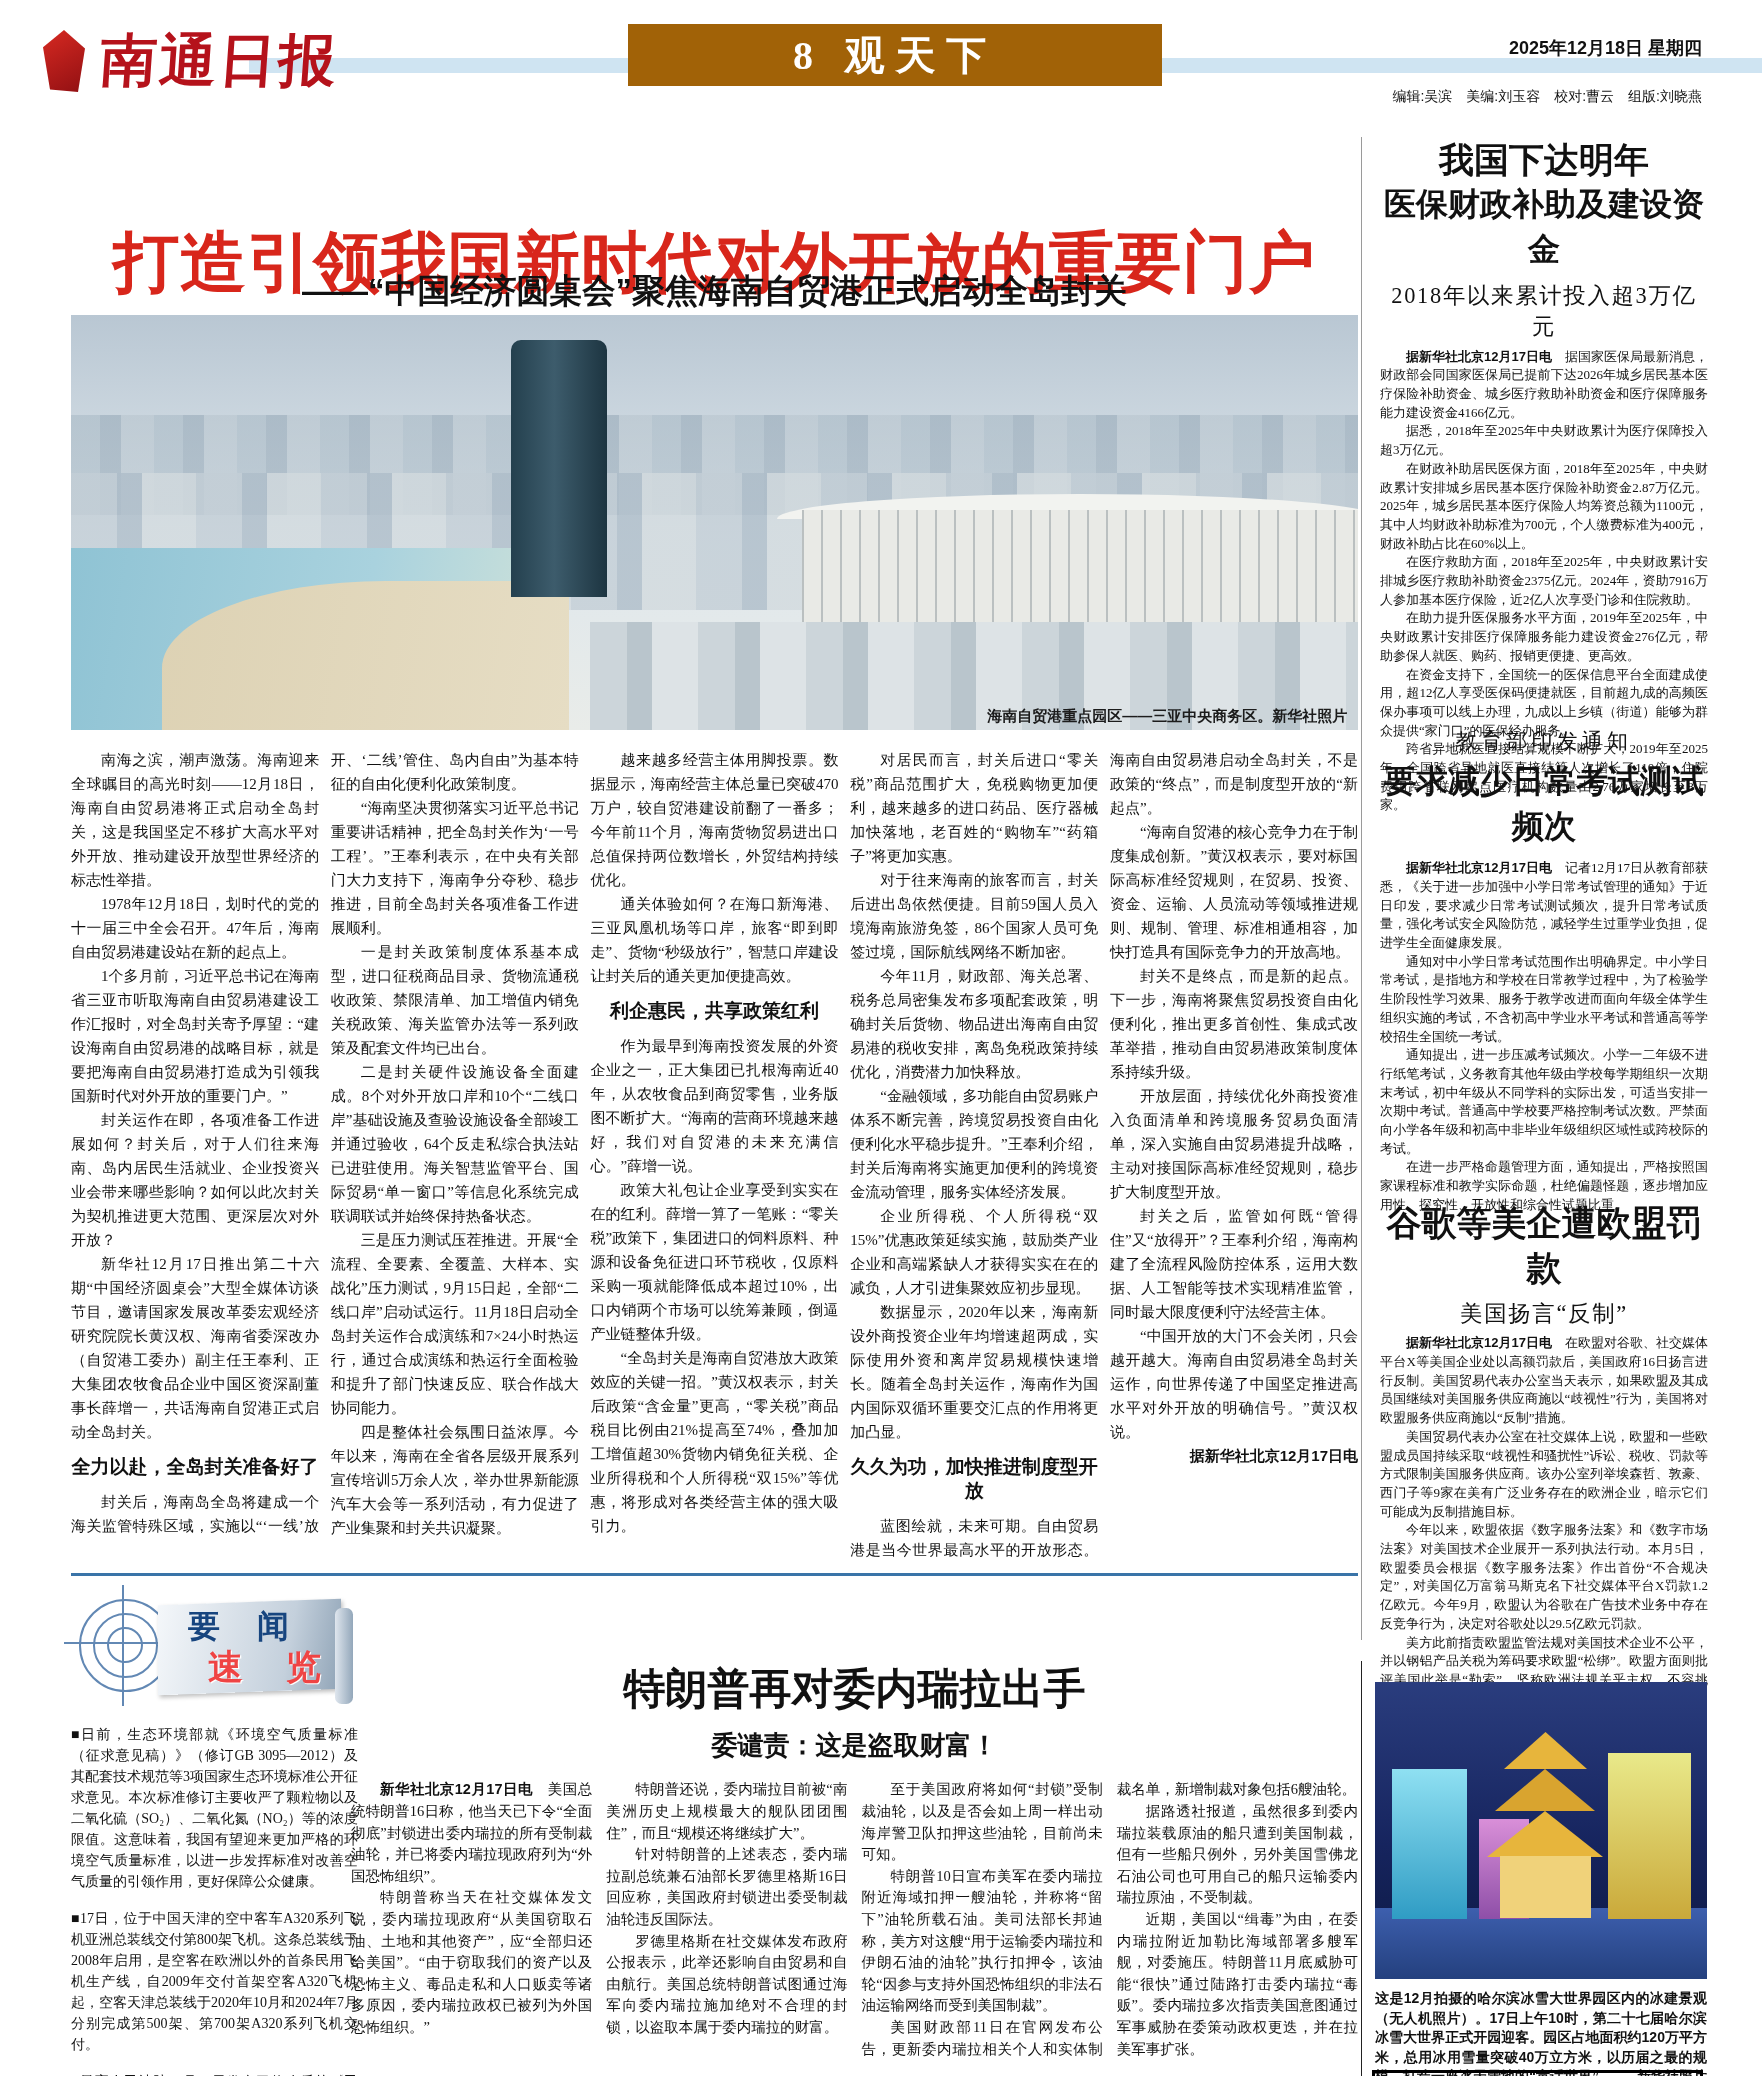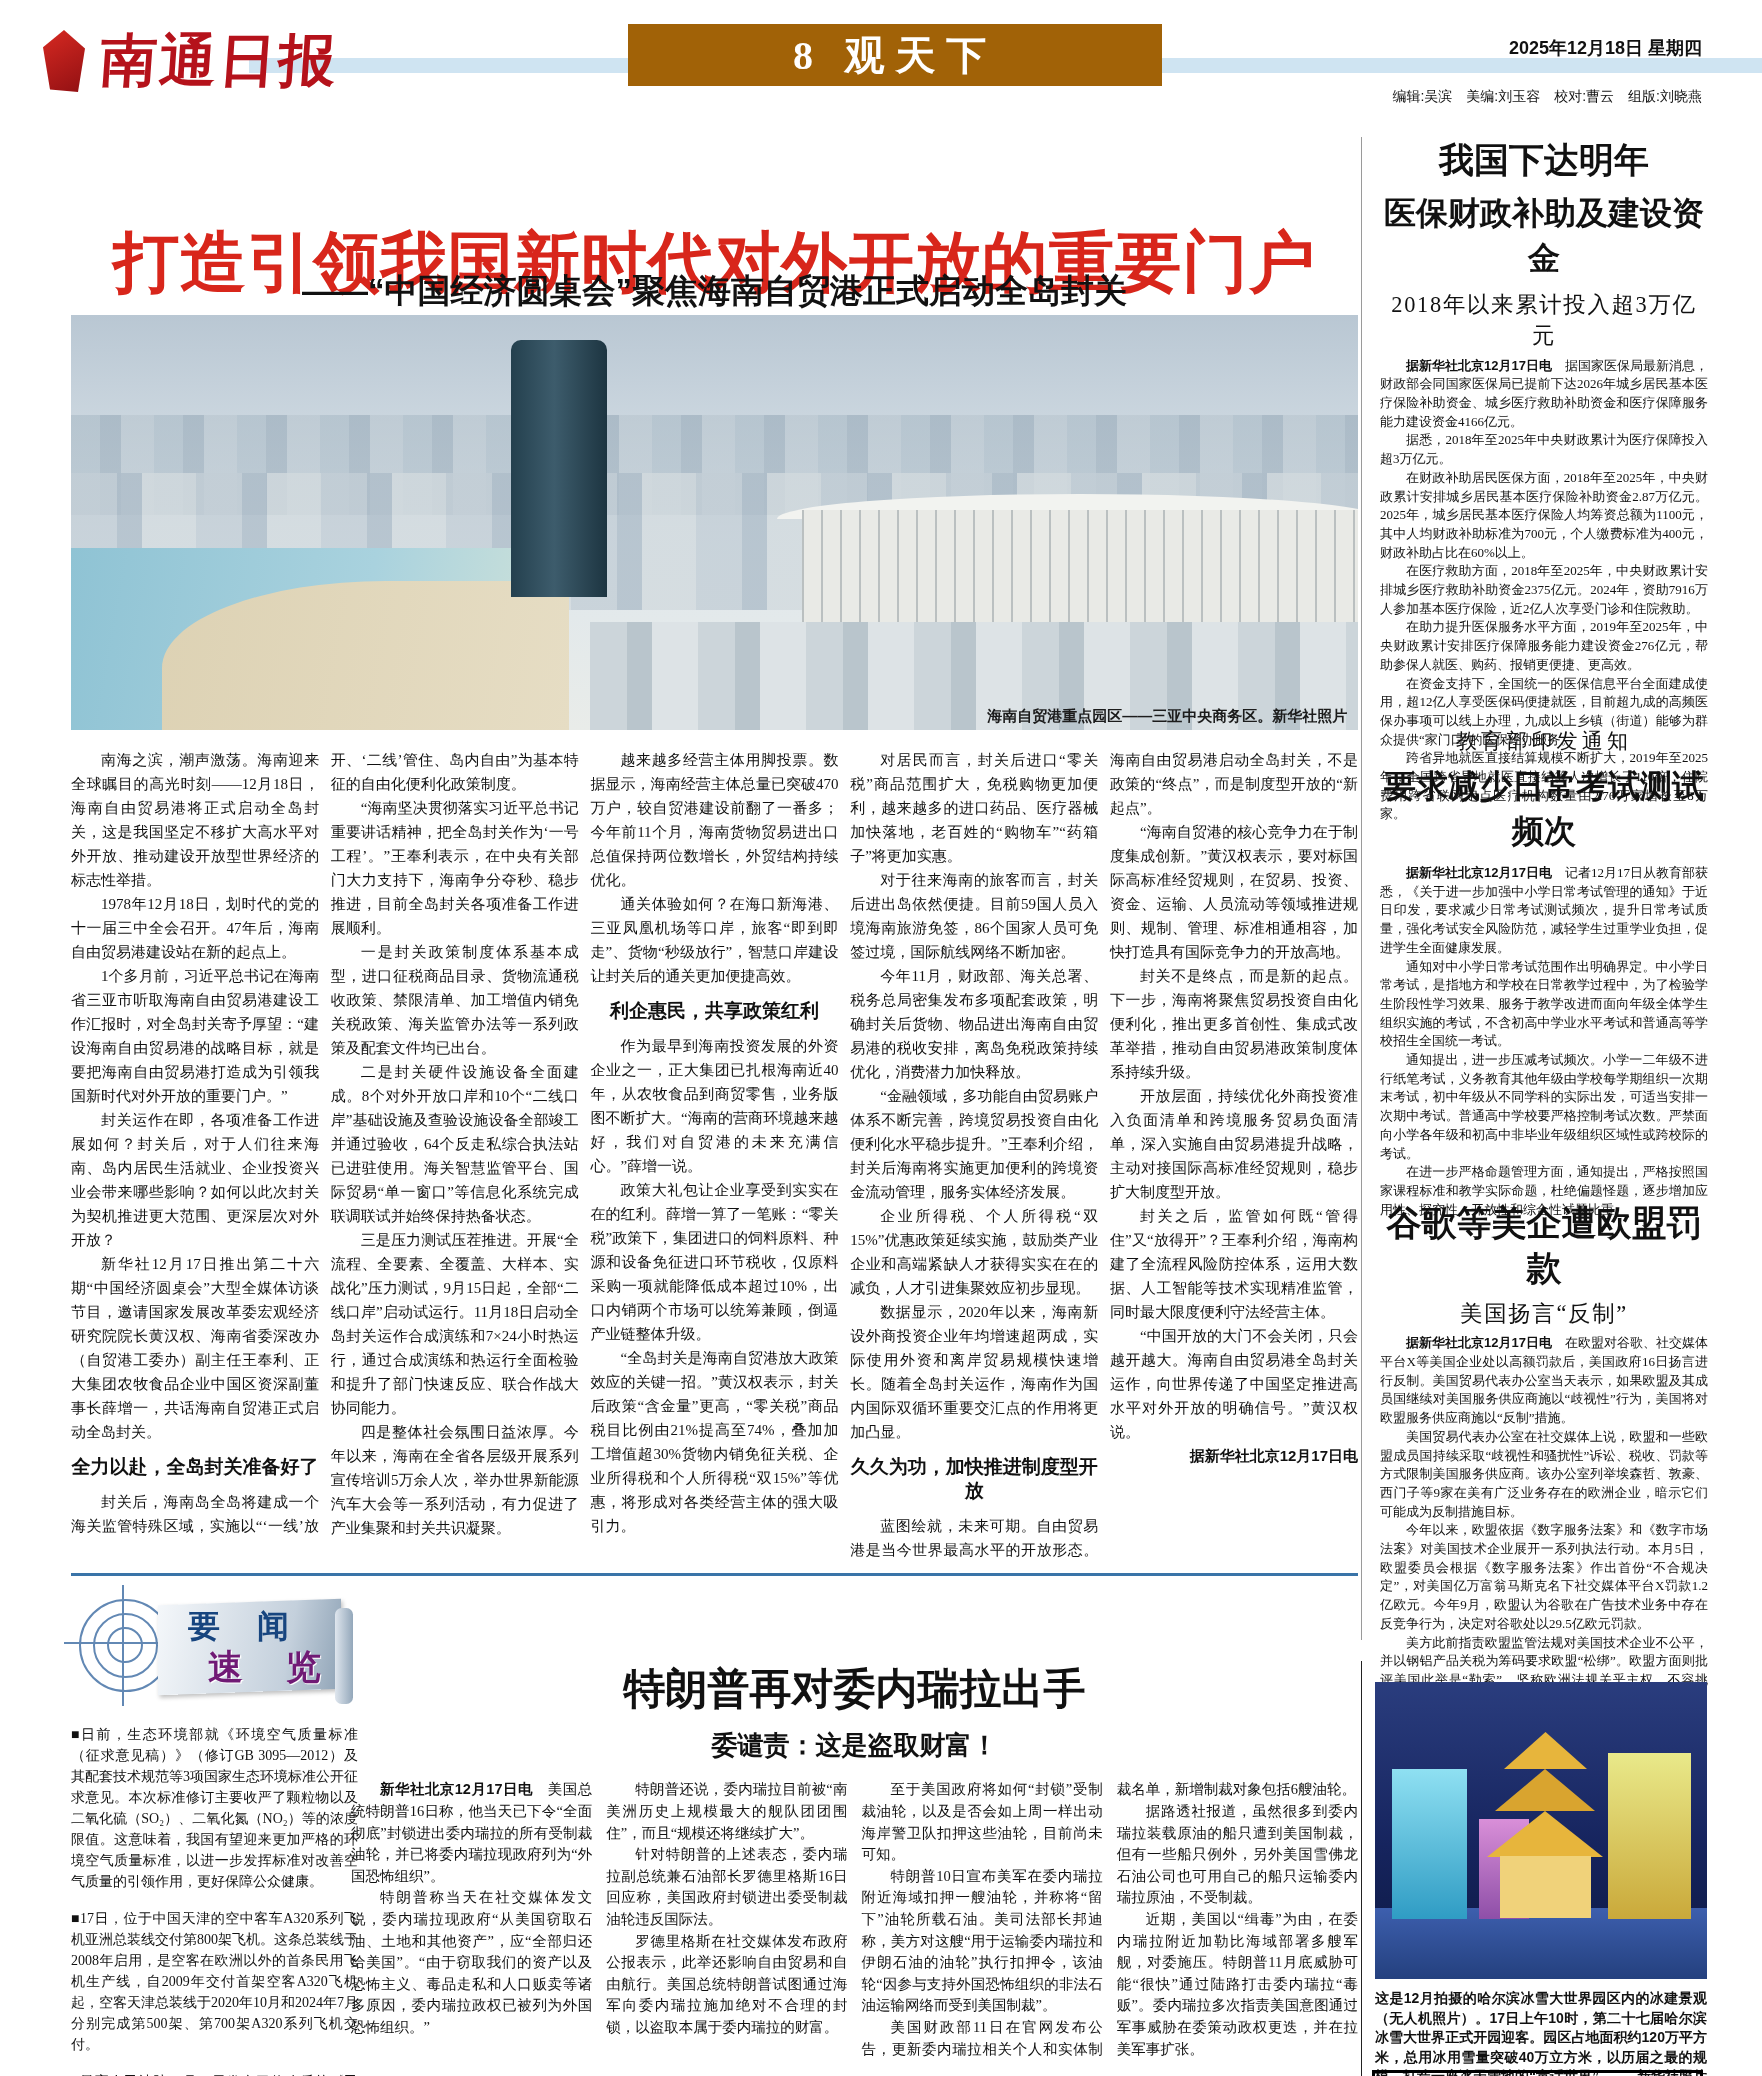--- a/index.html
+++ b/index.html
@@ -62,21 +62,21 @@
   .main-body p.t-h{font-family:"Liberation Sans",sans-serif;font-weight:bold;text-align:center;
                    text-indent:0;font-size:19px;margin:10.8px 0;}
   .main-body p.t-end{text-indent:0;text-align:right;font-weight:bold;
                      font-family:"Liberation Sans",sans-serif;}
 
   
   .sidebar{position:absolute;left:1380px;top:129px;width:328px;}
   .sb-art{position:absolute;left:0;width:328px;}
   .sb-head{font-family:"Liberation Sans",sans-serif;font-weight:bold;text-align:center;
            font-size:35px;line-height:45px;margin:0;}
-  .sb-head.small{font-size:32px;margin-top:9px;}
+  .sb-head.small{font-size:32px;}
   .sb-kai{text-align:center;font-size:22.4px;letter-spacing:1.7px;margin:7.5px 0 5.8px;}
   .sb-kicker{text-align:center;font-size:21px;letter-spacing:4.2px;margin:0 0 4.2px;}
   .sb-body{font-size:13px;line-height:18.7px;text-align:justify;}
   .sb-body p{margin:0;text-indent:2em;}
   .lead{font-family:"Liberation Sans",sans-serif;font-weight:bold;}
 
   
   .briefs{position:absolute;left:71px;top:1591px;width:287px;}
   .briefs-logo{position:relative;height:120px;}
   .circ{position:absolute;border:2.5px solid #6288b4;border-radius:50%;}
@@ -85,21 +85,21 @@
   .c3{left:36px;top:36px;width:32px;height:32px;}
   .cross-v{position:absolute;left:51px;top:-5.8px;width:2.1px;height:121px;background:#6288b4;}
   .cross-h{position:absolute;left:-7.5px;top:51px;width:137px;height:2.1px;background:#6288b4;}
   .ribbon{position:absolute;left:87px;top:10.8px;width:183px;height:90px;
           background:linear-gradient(100deg,#f4f7fa 0%,#c4d0dc 70%,#8fa3b6 100%);
           transform:skewY(-2deg);box-shadow:1.7px 2.5px 4.2px rgba(0,0,0,.25);}
   .curl{position:absolute;left:264px;top:16.6px;width:18px;height:96px;border-radius:6.6px;
         background:linear-gradient(90deg,#dfe6ee,#93a7ba);}
   .r-t1{position:absolute;left:117px;top:14px;font-size:32px;font-weight:bold;color:#17457f;
         letter-spacing:14px;font-family:"Liberation Sans",sans-serif;}
-  .r-t2{position:absolute;left:137px;top:53px;font-size:35px;font-weight:bold;color:#701a75;
+  .r-t2{position:absolute;left:137px;top:53px;font-size:35px;font-weight:bold;color:#ef4444;
         letter-spacing:16.6px;font-family:"Liberation Sans",sans-serif;text-shadow:1.2px 1.2px 0 #fff;}
   .briefs-list{margin-top:12.5px;font-size:14px;line-height:21px;text-align:justify;}
   .briefs-list p{margin:0 0 16px;}
 
   
   .mid-art{position:absolute;left:351px;width:1007px;}
   .mid-head{font-family:"Liberation Sans",sans-serif;font-weight:900;text-align:center;
             font-size:42px;margin:4px;}
   .mid-sub{font-family:"Liberation Sans",sans-serif;font-weight:bold;text-align:center;
            font-size:26px;margin:10.8px 0 0;}

